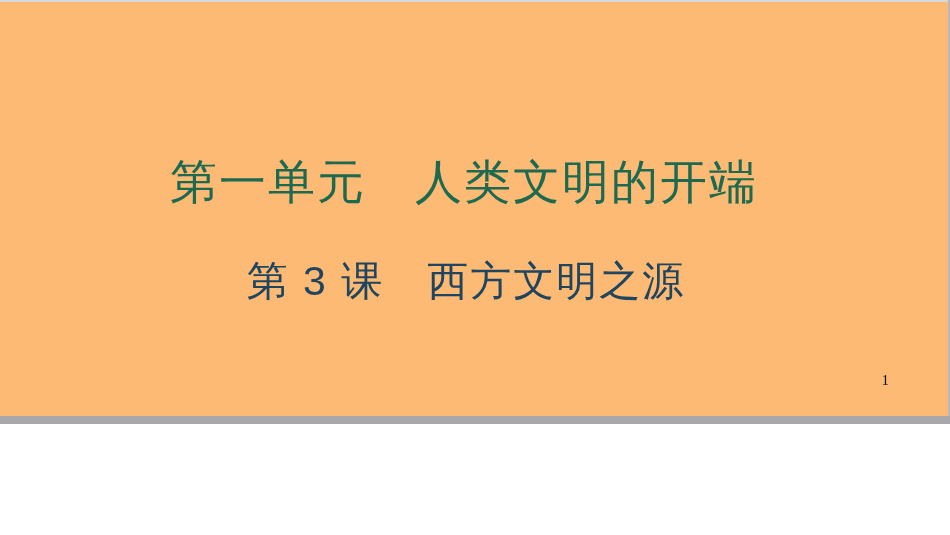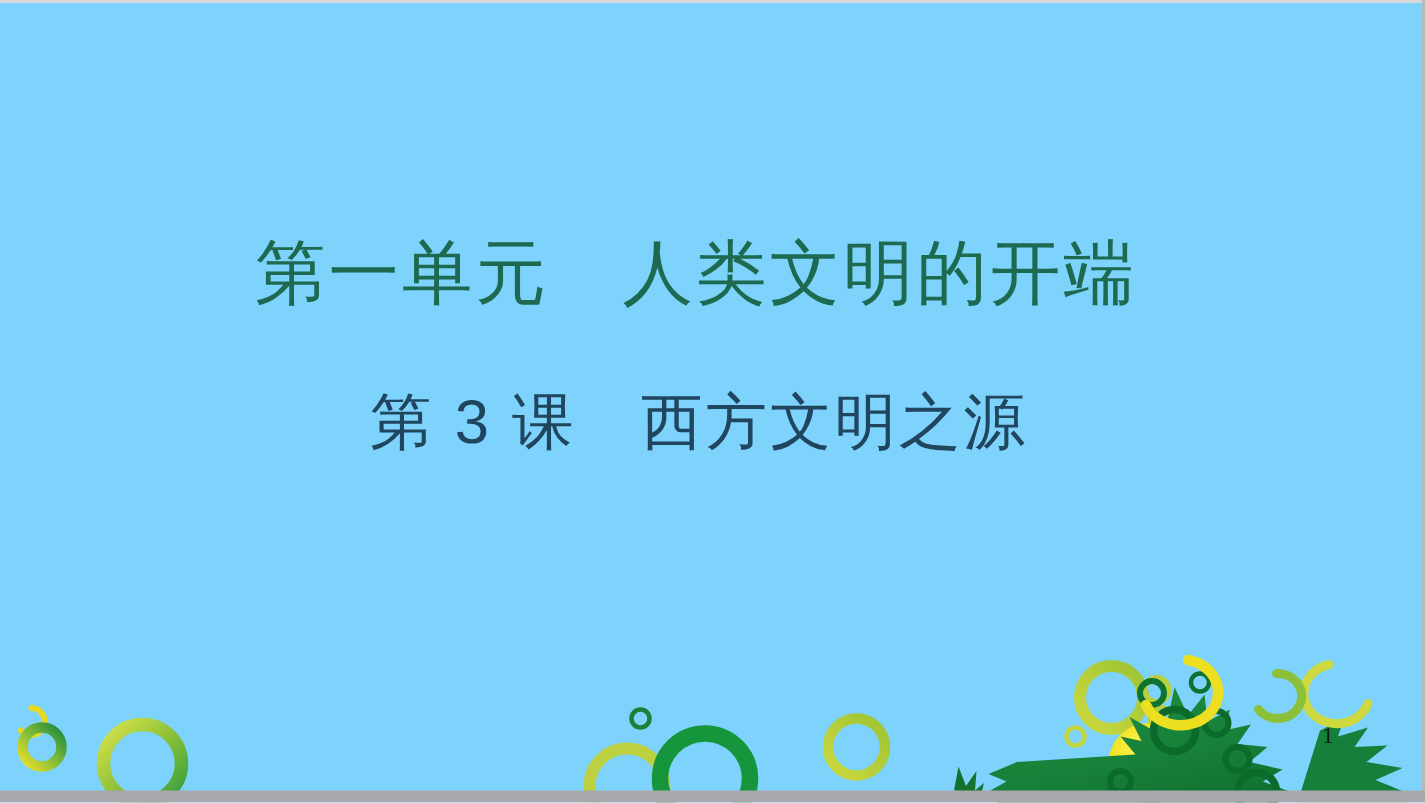--- a/index.html
+++ b/index.html
@@ -11,22 +11,22 @@
   body {
     width: 950px;
     height: 535px;
     overflow: hidden;
     font-family: "Liberation Sans", "DejaVu Sans", sans-serif;
   }
 
   #slide {
     position: relative;
     width: 950px;
-    height: 535px;
-    background: #7dd3fc;
+    height: 424px;
+    background: #fdba74;
     box-sizing: border-box;
     overflow: hidden;
   }
 
   
   .edge-top {
     position: absolute;
     left: 0; top: 0;
     width: 950px; height: 2px;
     background: #d8d8dc;

